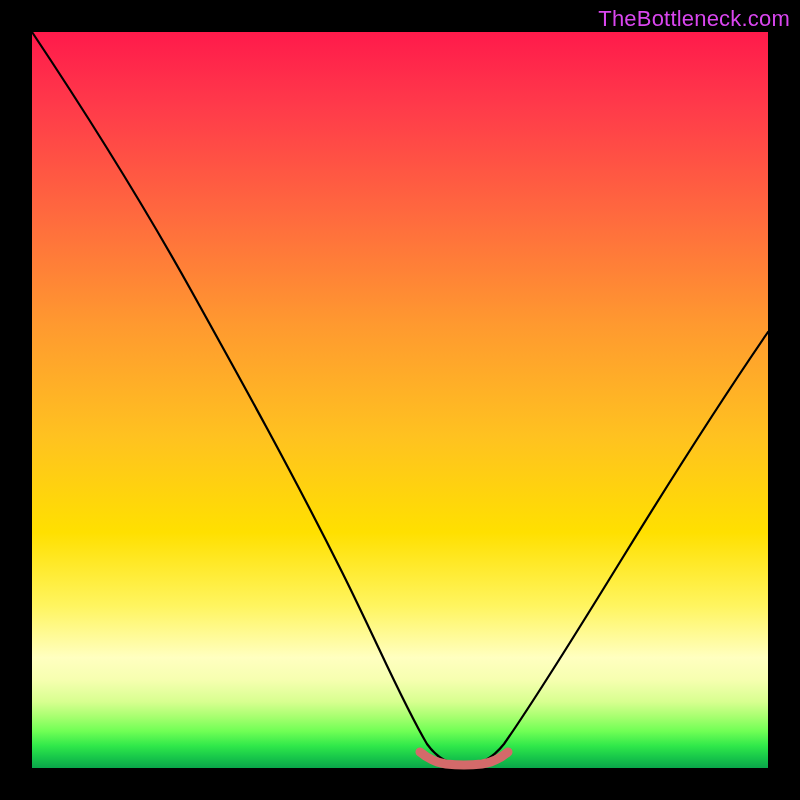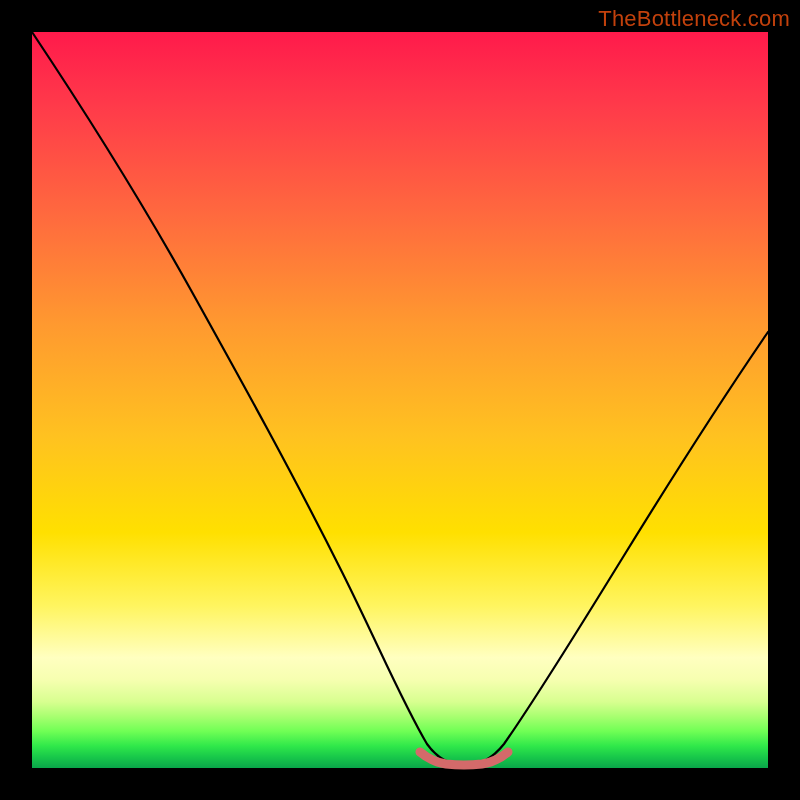--- a/index.html
+++ b/index.html
@@ -44,21 +44,21 @@
       #18c84a 98.5%,
       #0aa64a 100%
     );
   }
   .watermark {
     position: absolute;
     top: 6px;
     right: 10px;
     font-size: 22px;
     font-weight: 500;
-    color: #c2410c;
+    color: #d946ef;
     letter-spacing: 0.2px;
     user-select: none;
   }
   svg.curve {
     position: absolute;
     left: 32px;
     top: 32px;
     width: 736px;
     height: 736px;
     overflow: visible;

